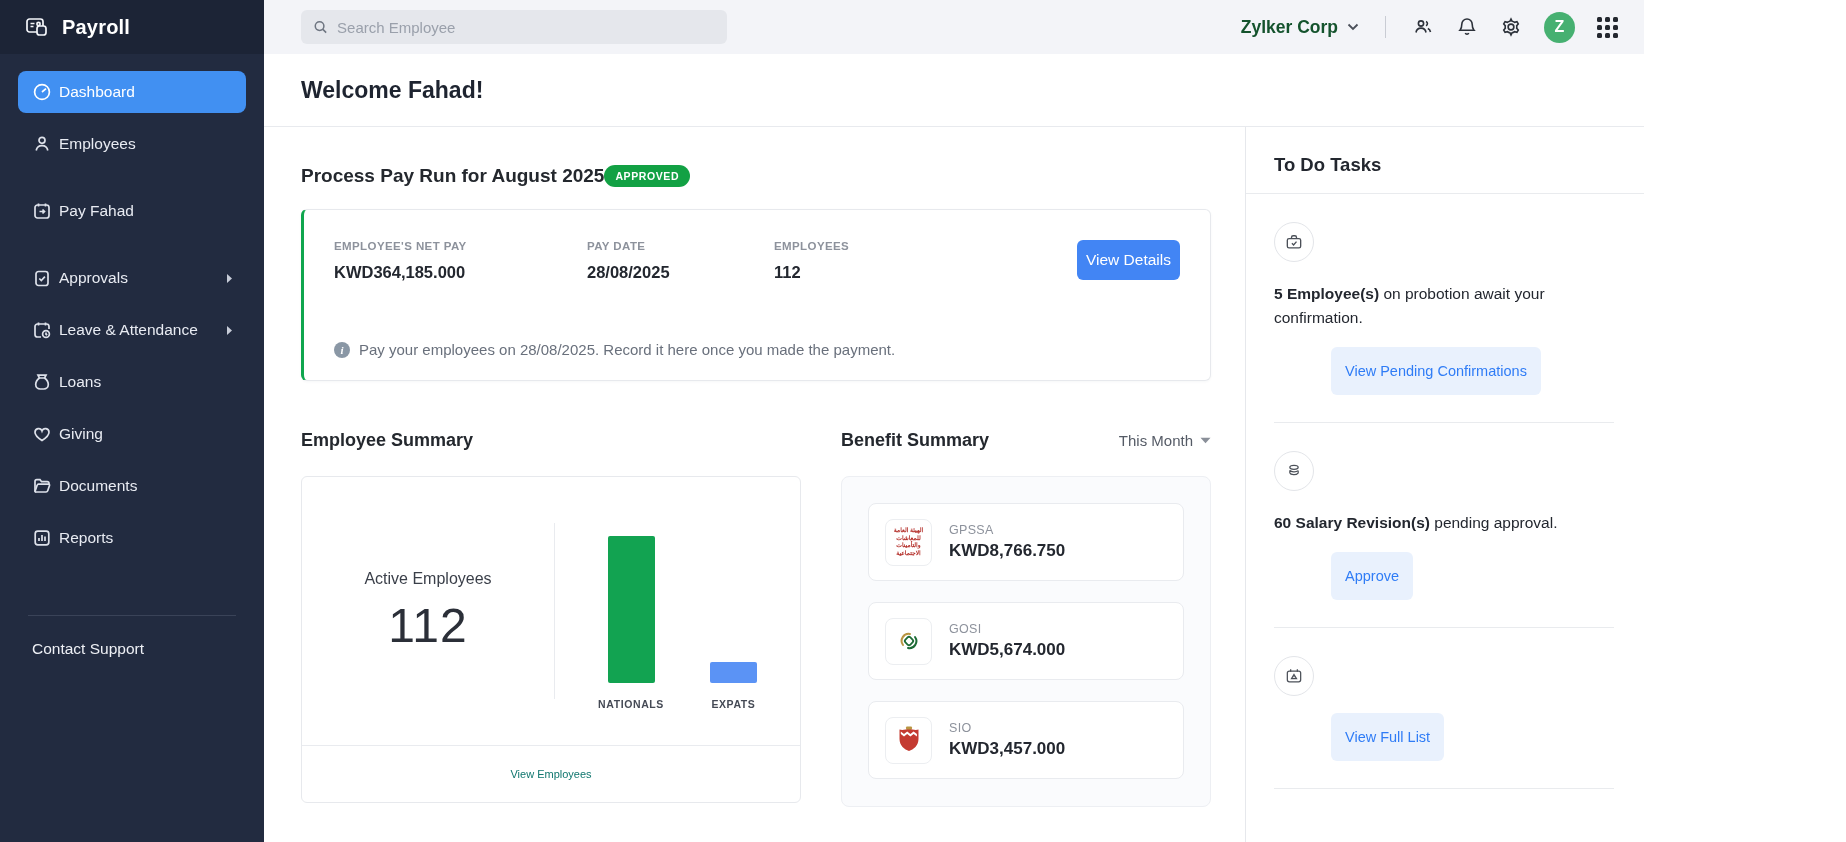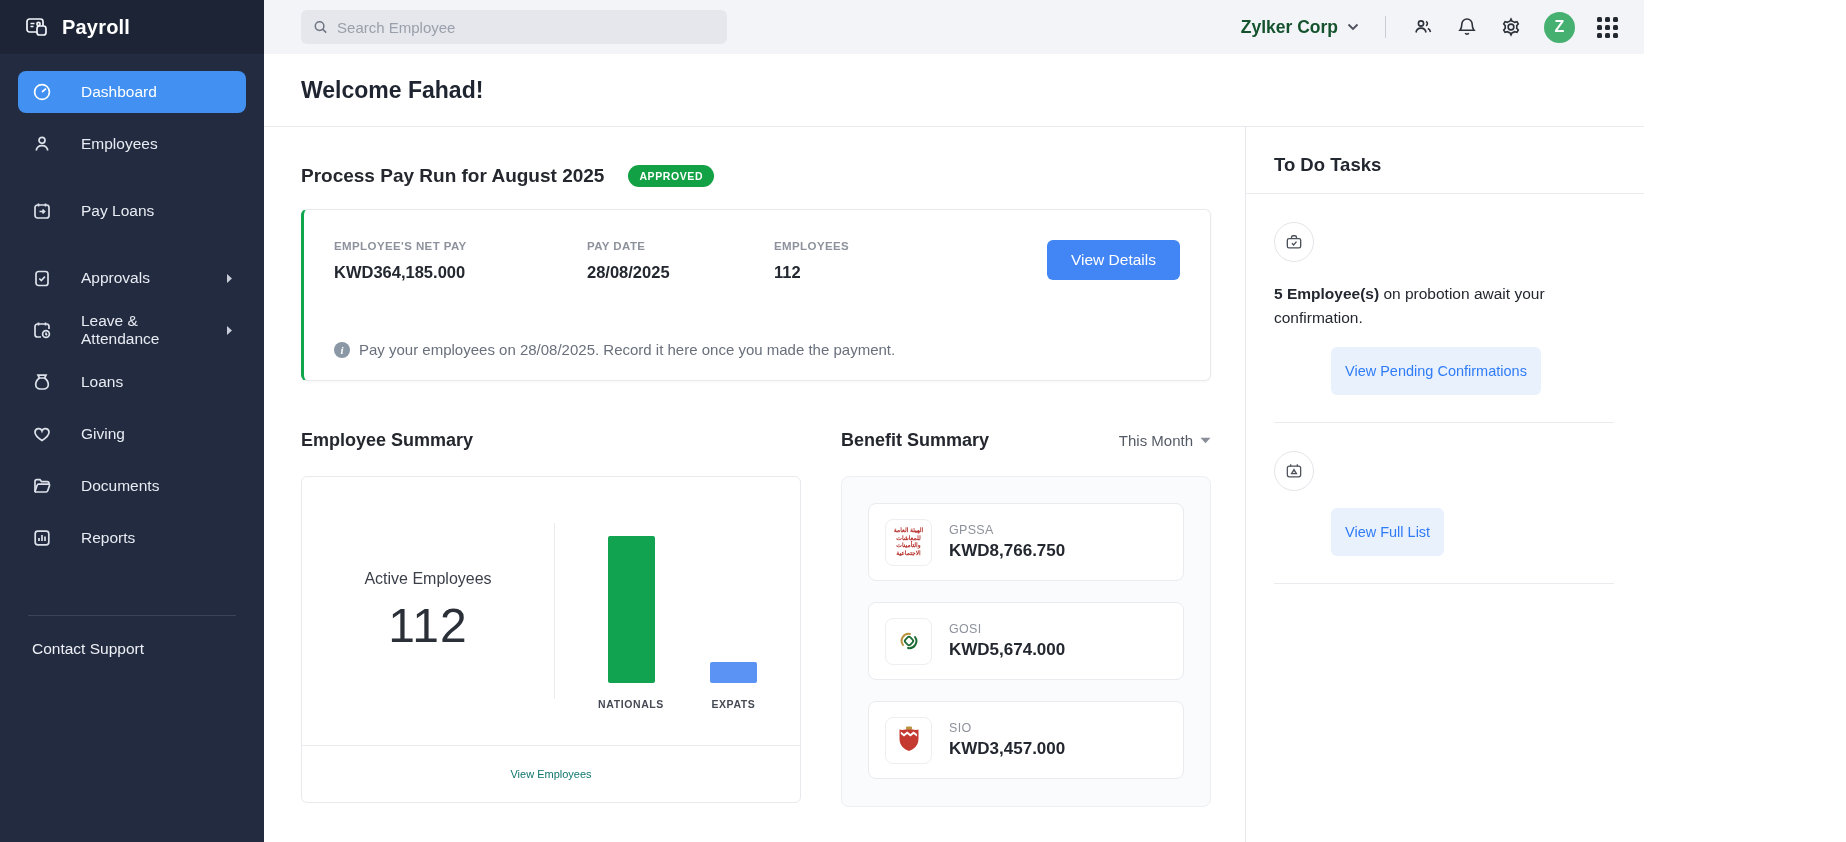--- a/index.html
+++ b/index.html
@@ -7,21 +7,21 @@
   body { font-family:"Liberation Sans", sans-serif; background:#ffffff; color:#23272f; }
   .app { display:flex; width:1644px; height:842px; }
 
   
   .sidebar { width:264px; min-width:264px; background:#222b40; display:flex; flex-direction:column; }
   .logo-row { height:54px; display:flex; align-items:center; padding-left:24px; gap:12px; background:#1c2436; }
   .logo-row .logo-icon { color:#f4f6fa; display:flex; }
   .logo-row .logo-text { color:#ffffff; font-size:20px; font-weight:700; letter-spacing:.2px; }
   .nav { padding-top:17px; display:flex; flex-direction:column; }
   .nav-item { height:42px; margin:0 18px 10px 18px; border-radius:8px; display:flex; align-items:center;
-              padding:0 12px 0 14px; gap:29px; color:#e8ebf2; font-size:15.5px; cursor:pointer; }
+              padding:0 12px 0 14px; gap:7px; color:#e8ebf2; font-size:15.5px; cursor:pointer; }
   .nav-item .ni-icon { display:flex; color:#dde1ea; flex:0 0 auto; }
   .nav-item.active { background:#4190f2; color:#ffffff; }
   .nav-item.active .ni-icon { color:#ffffff; }
   .nav-item .ni-label { flex:1; }
   .nav-item .ni-caret { color:#c7ccd8; display:flex; }
   .gap-before { margin-top:15px; }
   .gap-before-lg { margin-top:20px; }
   .side-divider { height:1px; background:#3a4358; margin:46px 28px 0 28px; }
   .contact-support { margin:24px 18px 0 18px; padding:0 14px; color:#eef0f5; font-size:15.5px; cursor:pointer; }
 
@@ -46,34 +46,34 @@
   .grid-icon i { background:#23272f; border-radius:1.5px; }
 
   .welcome-row { height:73px; background:#ffffff; border-bottom:1px solid #e8eaee; display:flex; align-items:center;
                  padding-left:37px; }
   .welcome-row h1 { font-size:23px; font-weight:700; color:#1e2430; }
 
   .content-row { flex:1; display:flex; min-height:0; }
   .content { flex:1; padding:0 34px 0 37px; min-width:0; }
 
   
-  .payrun-head { margin-top:38px; display:flex; align-items:center; gap:24px; }
+  .payrun-head { margin-top:38px; display:flex; align-items:center; gap:0; }
   .payrun-head h2 { font-size:19px; font-weight:700; color:#24282e; }
   .badge { background:#12a144; color:#ffffff; font-size:10.5px; font-weight:700; letter-spacing:.6px;
            padding:5px 11px; border-radius:11px; }
   .payrun-card { margin-top:22px; background:#ffffff; border:1px solid #e7e9ed; border-left:3px solid #0fa64e;
                  border-radius:6px; box-shadow:0 1px 3px rgba(25,39,68,.04); padding:30px 30px 22px 30px; height:172px;
                  display:flex; flex-direction:column; }
   .payrun-stats { display:flex; align-items:flex-start; }
   .stat { display:flex; flex-direction:column; gap:11px; }
   .stat-label { font-size:11.5px; font-weight:700; letter-spacing:.4px; color:#8d929c; }
   .stat-value { font-size:16.5px; font-weight:600; color:#23272f; }
   .stat-netpay { width:253px; } .stat-paydate { width:187px; }
   .view-details-btn { margin-left:auto; background:#4285f4; color:#ffffff; border:none; border-radius:6px;
-                      font-size:15.5px; padding:11px 24px; cursor:pointer; font-family:"Liberation Sans", sans-serif; }
+                      font-size:15.5px; padding:11px 9px; cursor:pointer; font-family:"Liberation Sans", sans-serif; }
   .payrun-note { margin-top:auto; display:flex; align-items:center; gap:9px; color:#69707c; font-size:15px; }
   .info-dot { width:16px; height:16px; border-radius:50%; background:#8a97a5; color:#ffffff; font-size:11px;
               font-weight:700; font-style:italic; display:flex; align-items:center; justify-content:center;
               font-family:"Liberation Serif", serif; flex:0 0 auto; }
 
   
   .summaries { display:flex; gap:40px; margin-top:47px; }
   .summary-col-left { width:500px; min-width:500px; }
   .summary-col-right { flex:1; min-width:0; }
   .summary-title-row { display:flex; align-items:center; height:24px; }
@@ -159,21 +159,21 @@
         <span class="ni-label">Employees</span>
       </div>
 
       <div class="nav-item gap-before">
         <span class="ni-icon">
           <svg width="20" height="20" viewBox="0 0 20 20" fill="none" stroke="currentColor" stroke-width="1.7">
             <rect x="3" y="4" width="14" height="13" rx="2.5"></rect>
               <path d="M6.5 2.5 v3 M13.5 2.5 v3 M7.5 10.5 h5 M10.5 8.5 l2 2 -2 2"></path>
           </svg>
         </span>
-        <span class="ni-label">Pay Loans</span>
+        <span class="ni-label">Pay Fahad</span>
       </div>
 
       <div class="nav-item gap-before">
         <span class="ni-icon">
           <svg width="20" height="20" viewBox="0 0 20 20" fill="none" stroke="currentColor" stroke-width="1.7">
             <rect x="4" y="3.5" width="12" height="14" rx="2.5"></rect>
               <path d="M7.3 10.5 l2 2 3.6-3.8"></path>
           </svg>
         </span>
         <span class="ni-label">Approvals</span>
@@ -429,20 +429,35 @@
                 </svg>
               </span>
               <span class="task-text">
                 <b>5 Employee(s)</b><span> on probotion await your confirmation.</span>
               </span>
             </div>
             <button class="task-btn">View Pending Confirmations</button>
             <div class="task-divider"></div>
           </div>
 
+          <div class="todo-task">
+            <div class="task-main">
+              <span class="task-icon">
+                <svg width="20" height="20" viewBox="0 0 24 24" fill="none" stroke="currentColor" stroke-width="1.5">
+                  <ellipse cx="12" cy="7.5" rx="5" ry="2.4"></ellipse>
+                  <path d="M7.3 11 a5 2.4 0 0 0 9.4 .6 M7 14.5 a5 2.4 0 0 0 9.6 .4 M7 11 v3.5 M17 11.5 v3.5"></path>
+                </svg>
+              </span>
+              <span class="task-text">
+                <b>60 Salary Revision(s)</b><span> pending approval.</span>
+              </span>
+            </div>
+            <button class="task-btn">Approve</button>
+            <div class="task-divider"></div>
+          </div>
 
           <div class="todo-task">
             <div class="task-main">
               <span class="task-icon">
                 <svg width="20" height="20" viewBox="0 0 24 24" fill="none" stroke="currentColor" stroke-width="1.5">
                   <rect x="4" y="6" width="16" height="13" rx="2.5"></rect>
                   <path d="M8 4 v3 M16 4 v3"></path>
                   <path d="M12 10.2 l3 5 h-6 z"></path>
                     <path d="M12 12.2 v1.2 M12 14.4 v.2"></path>
                 </svg>

